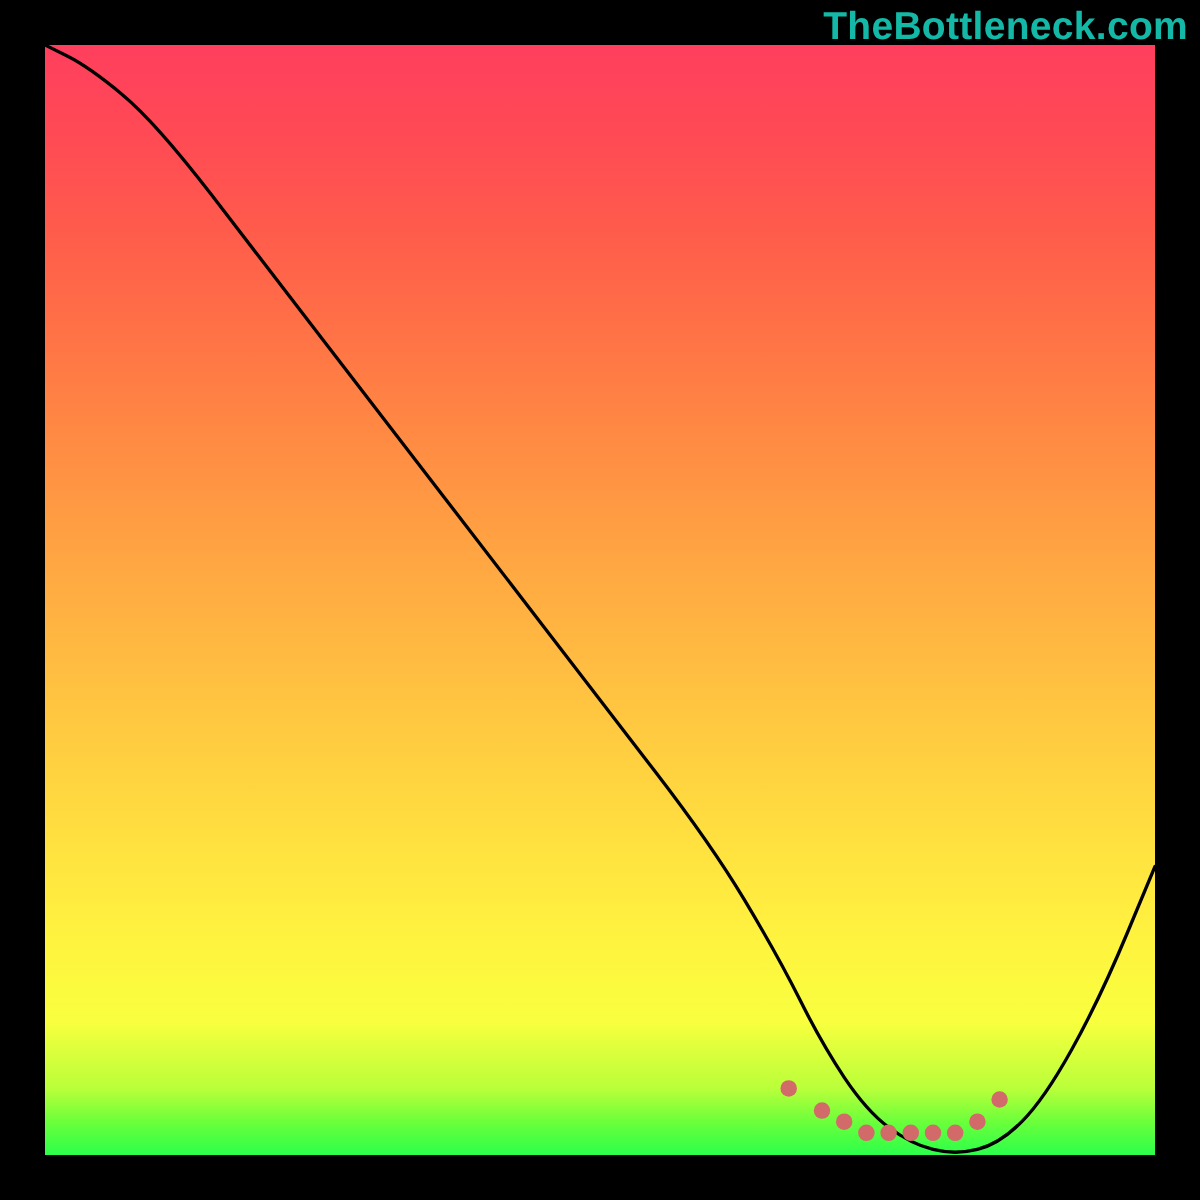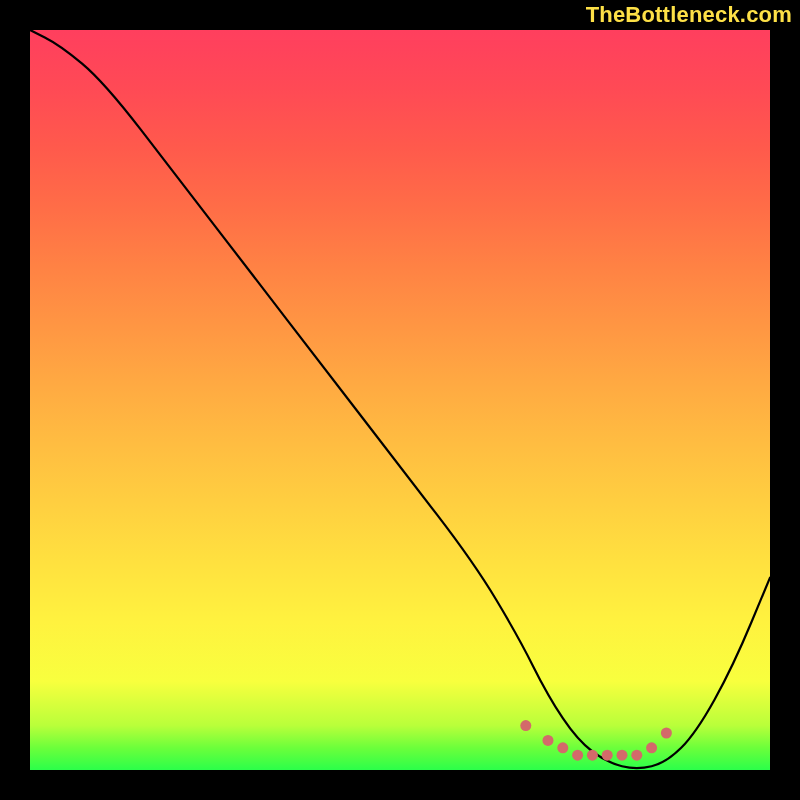--- a/index.html
+++ b/index.html
@@ -14,22 +14,22 @@
   .frame {
     position: relative;
     width: 800px;
     height: 800px;
     background: #000;
   }
   .watermark {
     position: absolute;
     top: 2px;
     right: 8px;
-    color: #fde047;
-    font-size: 22px;
+    color: #14b8a6;
+    font-size: 26px;
     font-weight: 600;
     letter-spacing: 0.2px;
     z-index: 5;
   }
   .plot-area {
     position: absolute;
     left: 30px;
     top: 30px;
     width: 740px;
     height: 740px;

